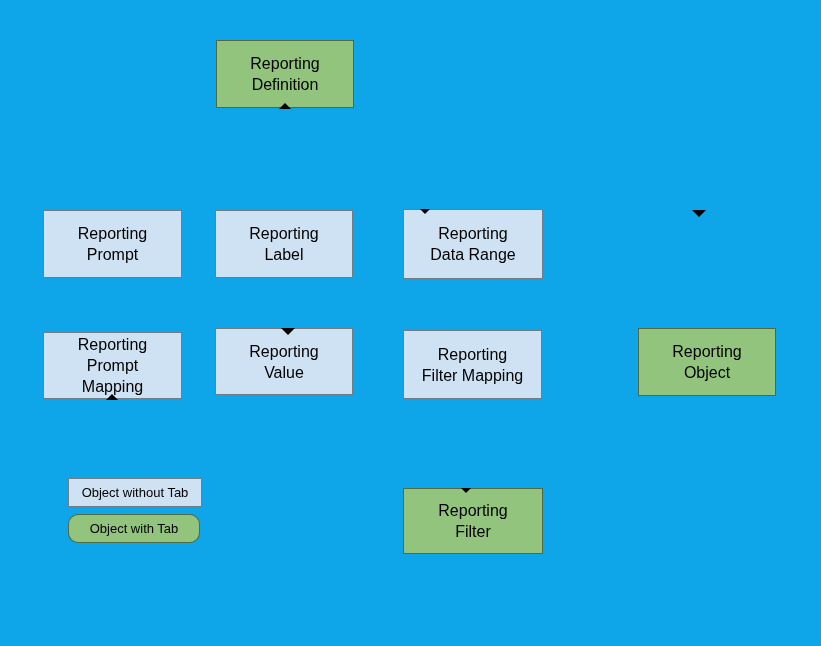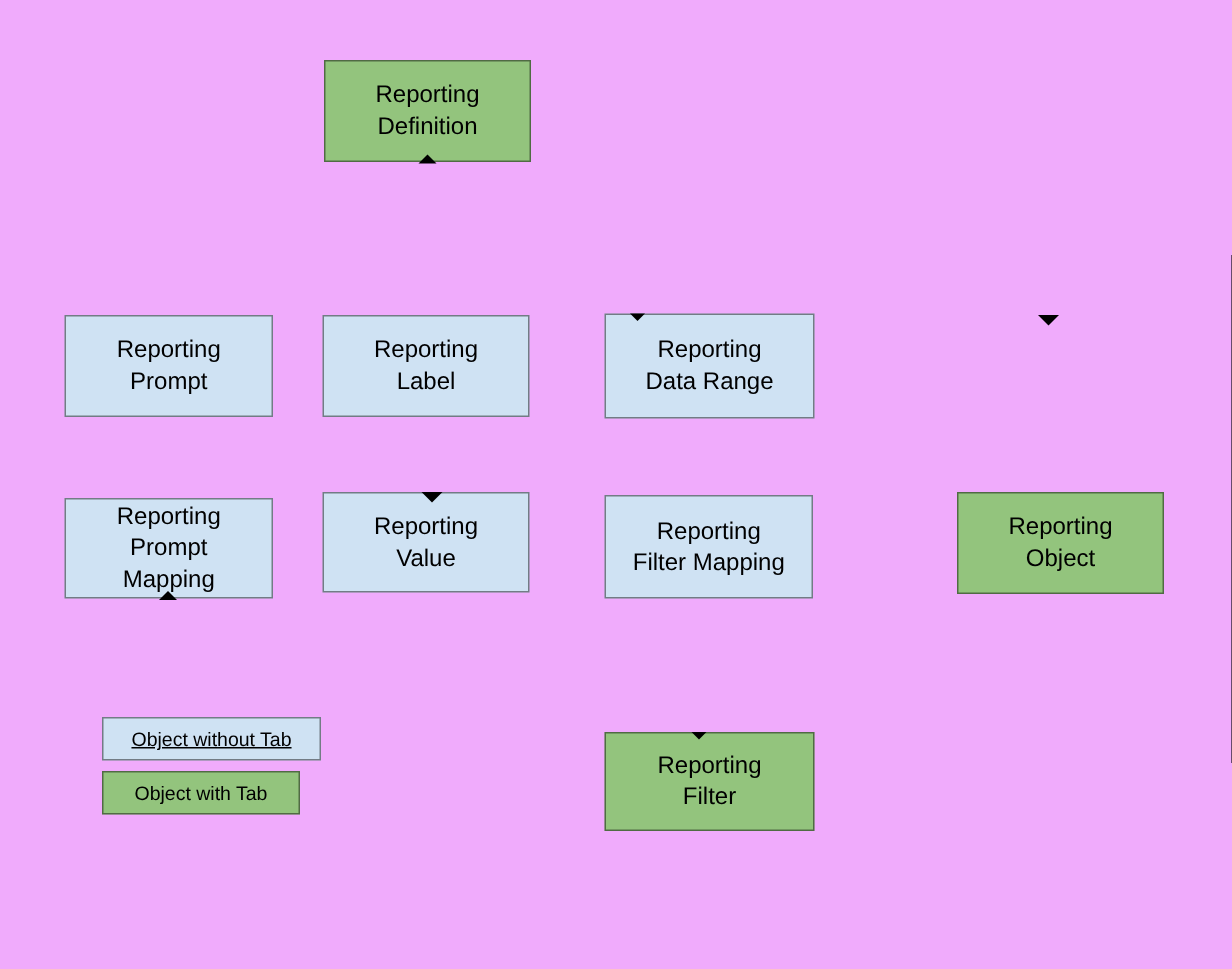--- a/index.html
+++ b/index.html
@@ -4,21 +4,21 @@
 <style>
   html, body {
     margin: 0;
     padding: 0;
     background: #000;
   }
   .canvas {
     position: relative;
     width: 821px;
     height: 646px;
-    background: #f0abfc;
+    background: #0ea5e9;
     overflow: hidden;
     font-family: "Liberation Sans", sans-serif;
   }
   .node {
     position: absolute;
     display: flex;
     align-items: center;
     justify-content: center;
     text-align: center;
     box-sizing: border-box;
@@ -112,25 +112,25 @@
   <div class="node green" style="left:638px; top:328px; width:138px; height:68px;">
     <span class="node-label">Reporting
 Object</span>
   </div>
 
   <div class="node green" style="left:403px; top:488px; width:140px; height:66px;">
     <span class="node-label">Reporting
 Filter</span>
   </div>
 
-  <div class="legend-box blue" style="left:68px; top:478px; width:146px; height:29px;text-decoration:underline;">
+  <div class="legend-box blue" style="left:68px; top:478px; width:134px; height:29px;">
     <span class="legend-label">Object without Tab</span>
   </div>
 
-  <div class="legend-box green" style="left:68px; top:514px; width:132px; height:29px;">
+  <div class="legend-box green" style="left:68px; top:514px; width:132px; height:29px;border-radius:10px;">
     <span class="legend-label">Object with Tab</span>
   </div>
 
   <div class="arrowhead arrow-up" style="left:279px; top:103px;"></div>
   <div class="arrowhead arrow-down" style="left:692px; top:210px;"></div>
   <div class="arrowhead arrow-down" style="left:281px; top:328px;"></div>
   <div class="arrowhead arrow-up" style="left:106px; top:394px;"></div>
   <div class="arrowhead arrow-down small" style="left:461px; top:488px;"></div>
   <div class="arrowhead arrow-down small" style="left:420px; top:209px;"></div>
 

